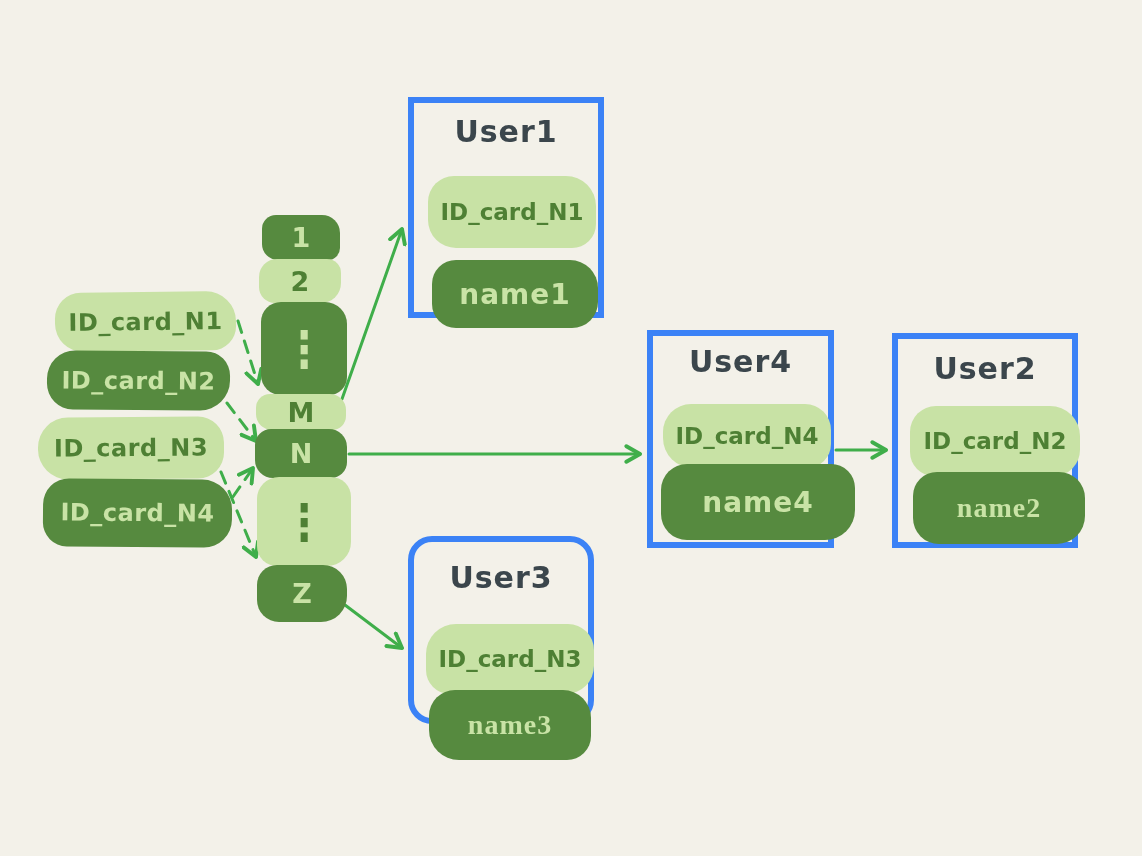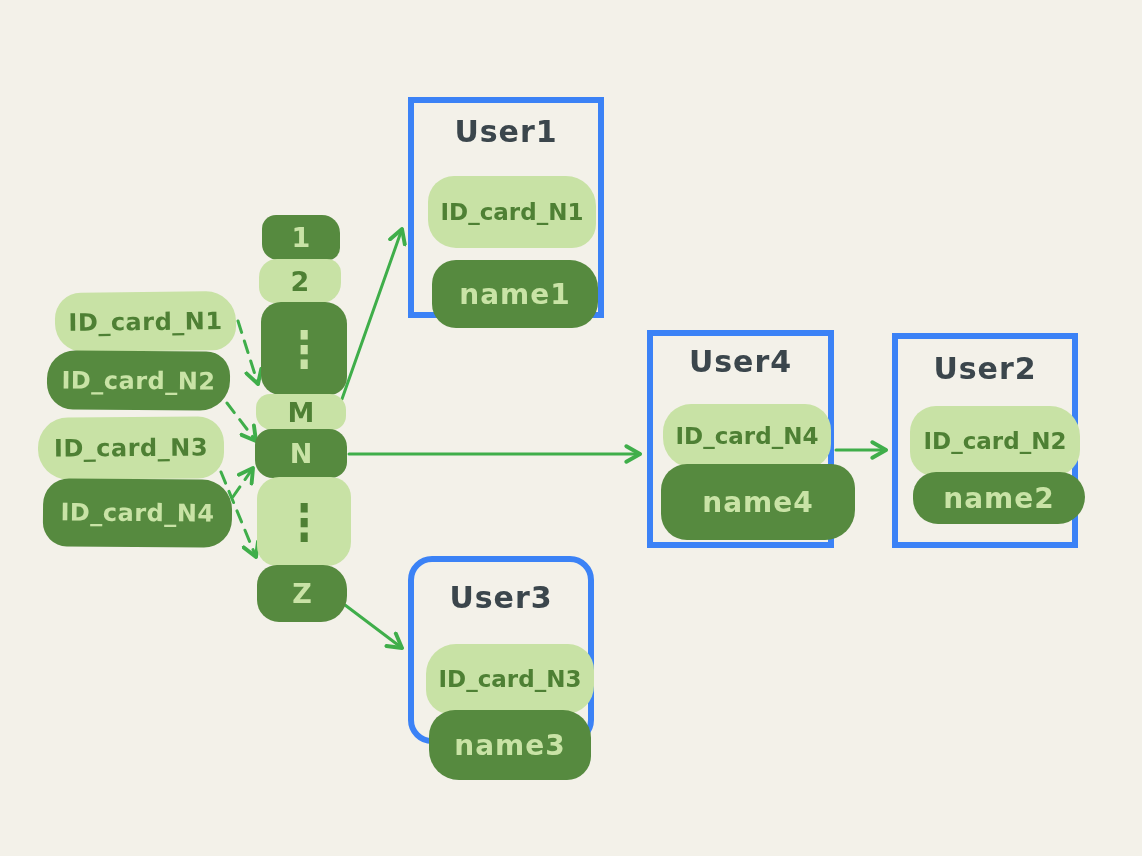--- a/index.html
+++ b/index.html
@@ -61,33 +61,33 @@
     left: 0; right: 0;
     text-align: center;
     font-size: 30px;
     font-weight: 700;
     color: #3b464c;
     letter-spacing: 1px;
   }
   .user1-box { left: 408px; top: 97px;  width: 196px; height: 221px; }
   .user4-box { left: 647px; top: 330px; width: 187px; height: 218px; text-decoration: underline; }
   .user2-box { left: 892px; top: 333px; width: 186px; height: 215px; }
-  .user3-box { left: 408px; top: 556px; width: 186px; height: 188px; border-radius: 24px; }
+  .user3-box { left: 408px; top: 536px; width: 186px; height: 188px; border-radius: 24px; }
 
   .u-id   { font-size: 23px; }
   .u-name { font-size: 28px; letter-spacing: 1px; }
 
   .u1-id   { left: 14px; top: 73px;  width: 168px; height: 72px; border-radius: 26px 30px 24px 28px; }
   .u1-name { left: 18px; top: 157px; width: 166px; height: 68px; border-radius: 24px 28px 26px 24px; }
   .u4-id   { left: 10px; top: 68px;  width: 168px; height: 64px; border-radius: 28px 26px 24px 30px; }
   .u4-name { left: 8px;  top: 128px; width: 194px; height: 76px; border-radius: 26px 24px 30px 26px; }
   .u2-id   { left: 12px; top: 67px;  width: 170px; height: 70px; border-radius: 26px 30px 26px 24px; }
-  .u2-name { left: 15px; top: 133px; width: 172px; height: 52px; border-radius: 24px 26px 28px 26px; }
+  .u2-name { left: 15px; top: 133px; width: 172px; height: 72px; border-radius: 24px 26px 28px 26px; font-family: Liberation Serif, serif; }
   .u3-id   { left: 12px; top: 82px;  width: 168px; height: 70px; border-radius: 30px 26px 28px 24px; }
-  .u3-name { left: 15px; top: 148px; width: 162px; height: 70px; border-radius: 26px 28px 24px 30px; }
+  .u3-name { left: 15px; top: 148px; width: 162px; height: 70px; border-radius: 26px 28px 24px 30px; font-family: Liberation Serif, serif; }
 
   .edges {
     position: absolute;
     left: 0; top: 0;
     pointer-events: none;
   }
 </style>
 </head>
 <body>
 

